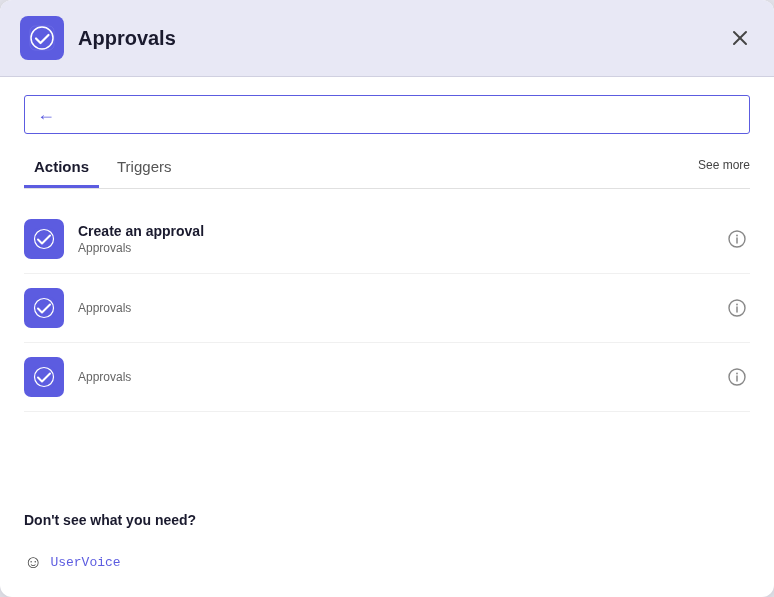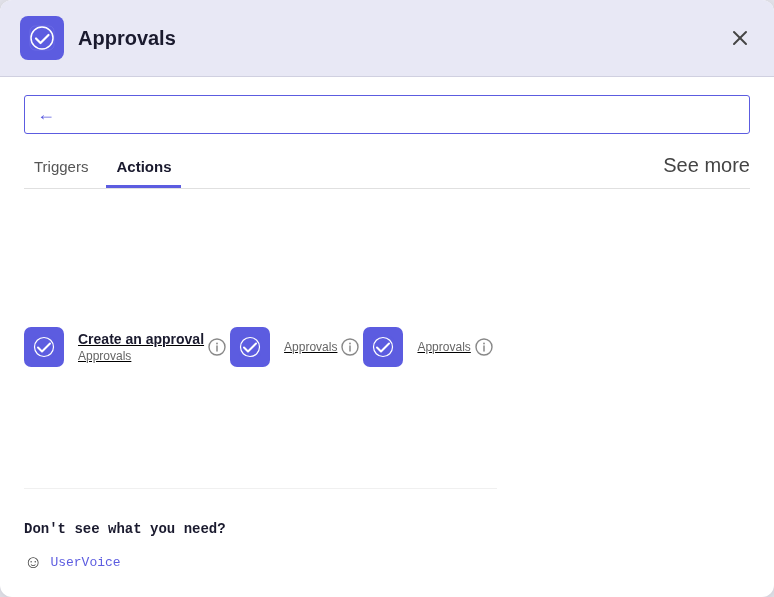--- a/index.html
+++ b/index.html
@@ -109,31 +109,31 @@
       border-left: none;
       border-right: none;
     }
     .tab.active {
       font-weight: 700;
       color: #1a1a2e;
       border-bottom: 3px solid #5c5ce0;
     }
     .see-more {
       margin-left: auto;
-      font-size: 20px;
+      font-size: 12px;
       color: #444;
       cursor: pointer;
       padding-bottom: 10px;
       background: none;
       border: none;
     }
     .action-list {
       flex: 1;
       display: flex;
-      text-decoration: underline;
+      flex-direction: column;
     }
     .action-item {
       display: flex;
       align-items: center;
       padding: 14px 0;
       border-bottom: 1px solid #f0f0f0;
       cursor: pointer;
     }
     .action-icon-wrap {
       width: 40px;
@@ -176,22 +176,21 @@
       justify-content: center;
     }
     .footer-section {
       margin-top: 24px;
       padding-top: 8px;
     }
     .footer-title {
       font-size: 14px;
       font-weight: 700;
       color: #1a1a2e;
-      margin-bottom: 15px;
-      font-family: Liberation Mono, monospace;
+      margin-bottom: 24px;
     }
     .footer-text {
       display: flex;
       align-items: center;
       font-size: 13px;
       color: #444;
       gap: 8px;
     }
     .footer-link {
       color: #5c5ce0;
@@ -226,22 +225,22 @@
     </button>
   </div>
 
   <div class="panel-body">
 
     <div class="search-bar">
       <span class="back-arrow">←</span>
     </div>
 
     <div class="tabs">
+      <button class="tab active">Actions</button>
       <button class="tab">Triggers</button>
-      <button class="tab active">Actions</button>
       <button class="see-more">See more</button>
     </div>
 
     <div class="action-list">
 
       <div class="action-item">
         <div class="action-icon-wrap">
           <svg viewBox="0 0 22 22" fill="none">
             <rect x="0.5" y="0.5" width="21" height="21" rx="4" fill="#5c5ce0"></rect>
             <path d="M5 11.5l4 4 8-8" stroke="#fff" stroke-width="2" stroke-linecap="round" stroke-linejoin="round"></path>

